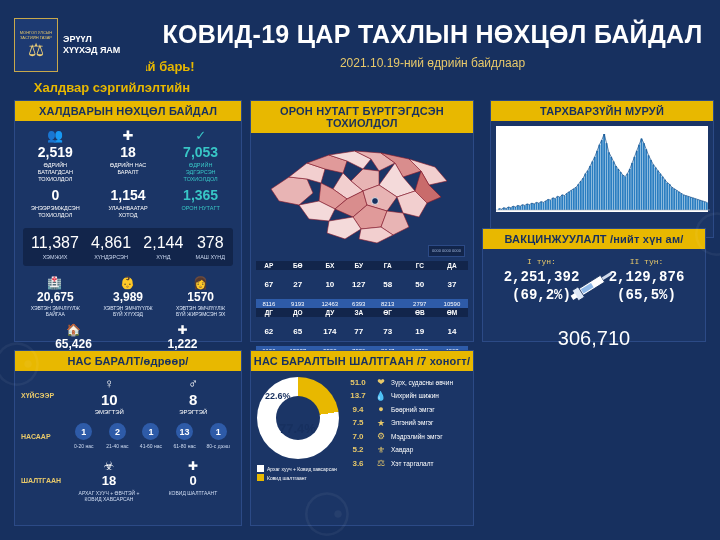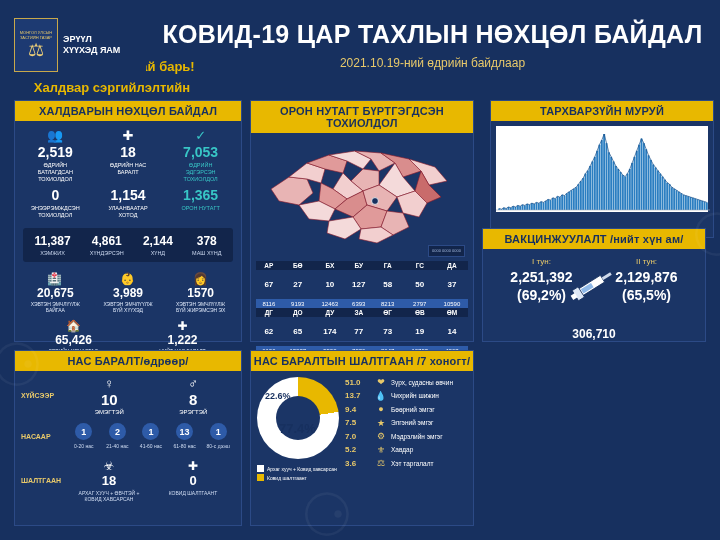--- a/index.html
+++ b/index.html
@@ -53,21 +53,21 @@
   .stat .ic { font-size: 13px; line-height: 1; margin-bottom: 2px; }
 
   .stat-row2 { display: flex; justify-content: space-around; padding: 2px 4px 6px; }
   .stat-row2 .stat { width: 33%; }
 
   .band {
     margin: 4px 8px; background: #12254b; border-radius: 3px;
     display: flex; justify-content: space-around; padding: 6px 2px;
   }
   .band .cell { text-align: center; color: #fff; }
-  .band .cell .n { font-size: 12px; font-weight: bold; }
+  .band .cell .n { font-size: 16px; font-weight: normal; }
   .band .cell .t { font-size: 5.5px; color: #c9d6ee; margin-top: 2px; }
 
   .vax-row { display: flex; justify-content: space-around; padding: 6px 4px 2px; }
   .vax { text-align: center; color: #fff; width: 33%; }
   .vax .ic { font-size: 12px; }
   .vax .n { font-size: 12px; font-weight: bold; }
   .vax .t { font-size: 5px; line-height: 1.2; color: #dce6f7; margin-top: 1px; }
 
   .two-row { display: flex; justify-content: space-around; padding: 4px 4px 6px; }
   .two-row .vax { width: 50%; }
@@ -87,28 +87,28 @@
   .atbl tr.hdr td { background: #12254b; color: #fff; font-weight: bold; font-size: 6.5px; }
   .atbl tr.val td { font-weight: bold; font-size: 8px; padding: 10px 0; }
   .atbl tr.pop td { background: #2e5ba8; color: #fff; font-size: 6px; padding: 1.5px 0; }
   .atbl td.hl { background: #e8b800; color: #17305f; }
 
   
   #p-curve { left: 482px; top: 100px; width: 224px; height: 138px; margin-left: 8px; }
   .curve-area { background: #ffffff; margin: 5px; height: 86px; position: relative; }
   
   #p-vax { left: 482px; top: 228px; width: 224px; height: 114px; }
-  .vax-two { display: flex; padding: 8px 6px 0; position: relative; }
+  .vax-two { display: flex; padding: 8px 6px 0; position: relative; font-family: Liberation Mono, monospace; }
   .vax-col { flex: 1; text-align: center; color: #fff; }
   .vax-col .lab { font-size: 8px; color: #e8c96a; margin-bottom: 3px; }
   .vax-col .big { font-size: 14px; font-weight: bold; line-height: 1.25; }
   .syringe { position: absolute; left: 50%; top: 14px; transform: translateX(-50%); }
   .booster { text-align: center; color: #fff; margin-top: 6px; }
   .booster .lab { font-size: 8px; }
-  .booster .big { font-size: 12px; font-weight: bold; margin-top: 23px; }
+  .booster .big { font-size: 20px; font-weight: normal; margin-top: 23px; }
 
   
   #p-deaths { left: 14px; top: 350px; width: 228px; height: 176px; }
   .drow { display: flex; align-items: center; padding: 5px 6px 0; }
   .drow .rl { width: 46px; color: #e8c96a; font-size: 7px; font-weight: bold; }
   .drow .rc { flex: 1; display: flex; justify-content: space-around; }
   .sexcell { text-align: center; color: #fff; }
   .sexcell .n { font-size: 15px; font-weight: bold; }
   .sexcell .t { font-size: 6px; margin-top: 1px; }
   .circ {
@@ -133,21 +133,21 @@
     position: absolute; left: 50%; top: 50%; transform: translate(-50%,-50%);
     width: 44px; height: 44px; border-radius: 50%; background: #1b3566;
   }
   .donut .p1 { position: absolute; left: 8px; top: 14px; font-size: 9px; font-weight: bold; color: #17305f; }
   .donut .p2 { position: absolute; left: 22px; top: 44px; font-size: 13px; font-weight: bold; color: #17305f; }
   .legend { margin-top: 6px; }
   .legend .li { display: flex; align-items: center; gap: 3px; font-size: 5px; color: #fff; margin-bottom: 2px; }
   .sw { width: 7px; height: 7px; display: inline-block; flex: none; }
   .cause-list { flex: 1; padding-left: 6px; }
   .cause-item { display: flex; align-items: center; gap: 4px; margin-bottom: 3.5px; }
-  .cause-item .pct { color: #e8c96a; font-size: 8px; font-weight: bold; width: 26px; text-align: left; }
+  .cause-item .pct { color: #e8c96a; font-size: 8px; font-weight: bold; width: 26px; text-align: center; }
   .cause-item .cname { color: #fff; font-size: 6.5px; }
   .cause-ic { width: 12px; text-align: center; font-size: 9px; color: #e8c96a; }
 
   
   #p-slogan {
     left: 482px; top: 350px; width: 224px; height: 176px;
     background: #17305f; border: none; display: flex; align-items: center; justify-content: center;
   }
   .slogan { color: #e8b800; font-size: 13px; font-weight: bold; text-align: center; line-height: 1.6; }
 

